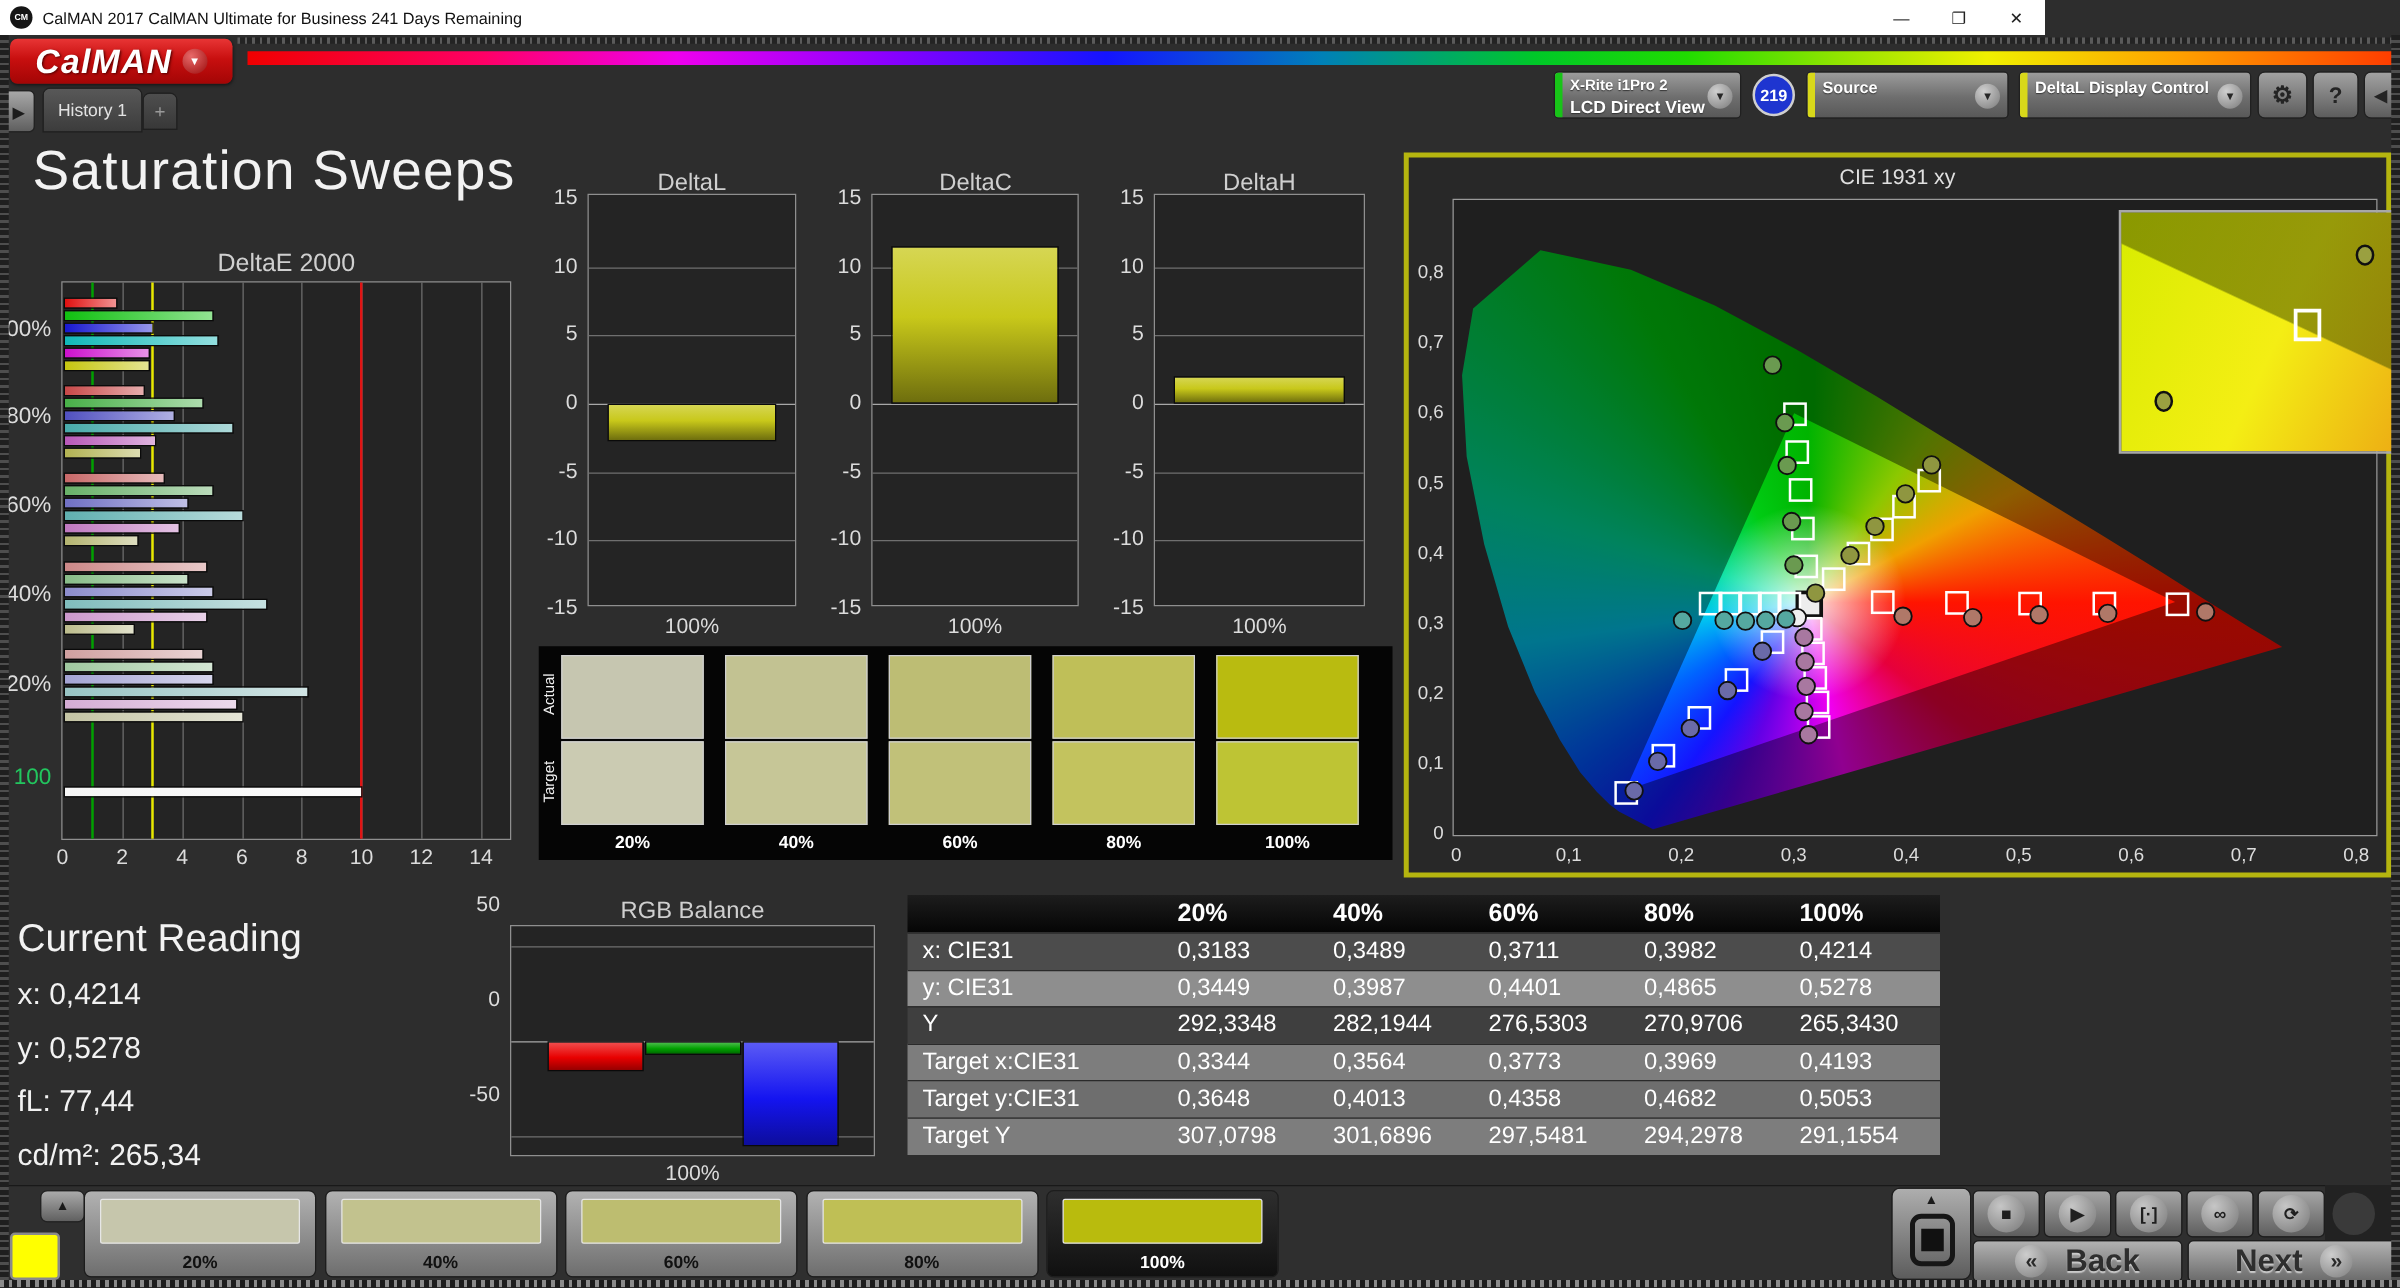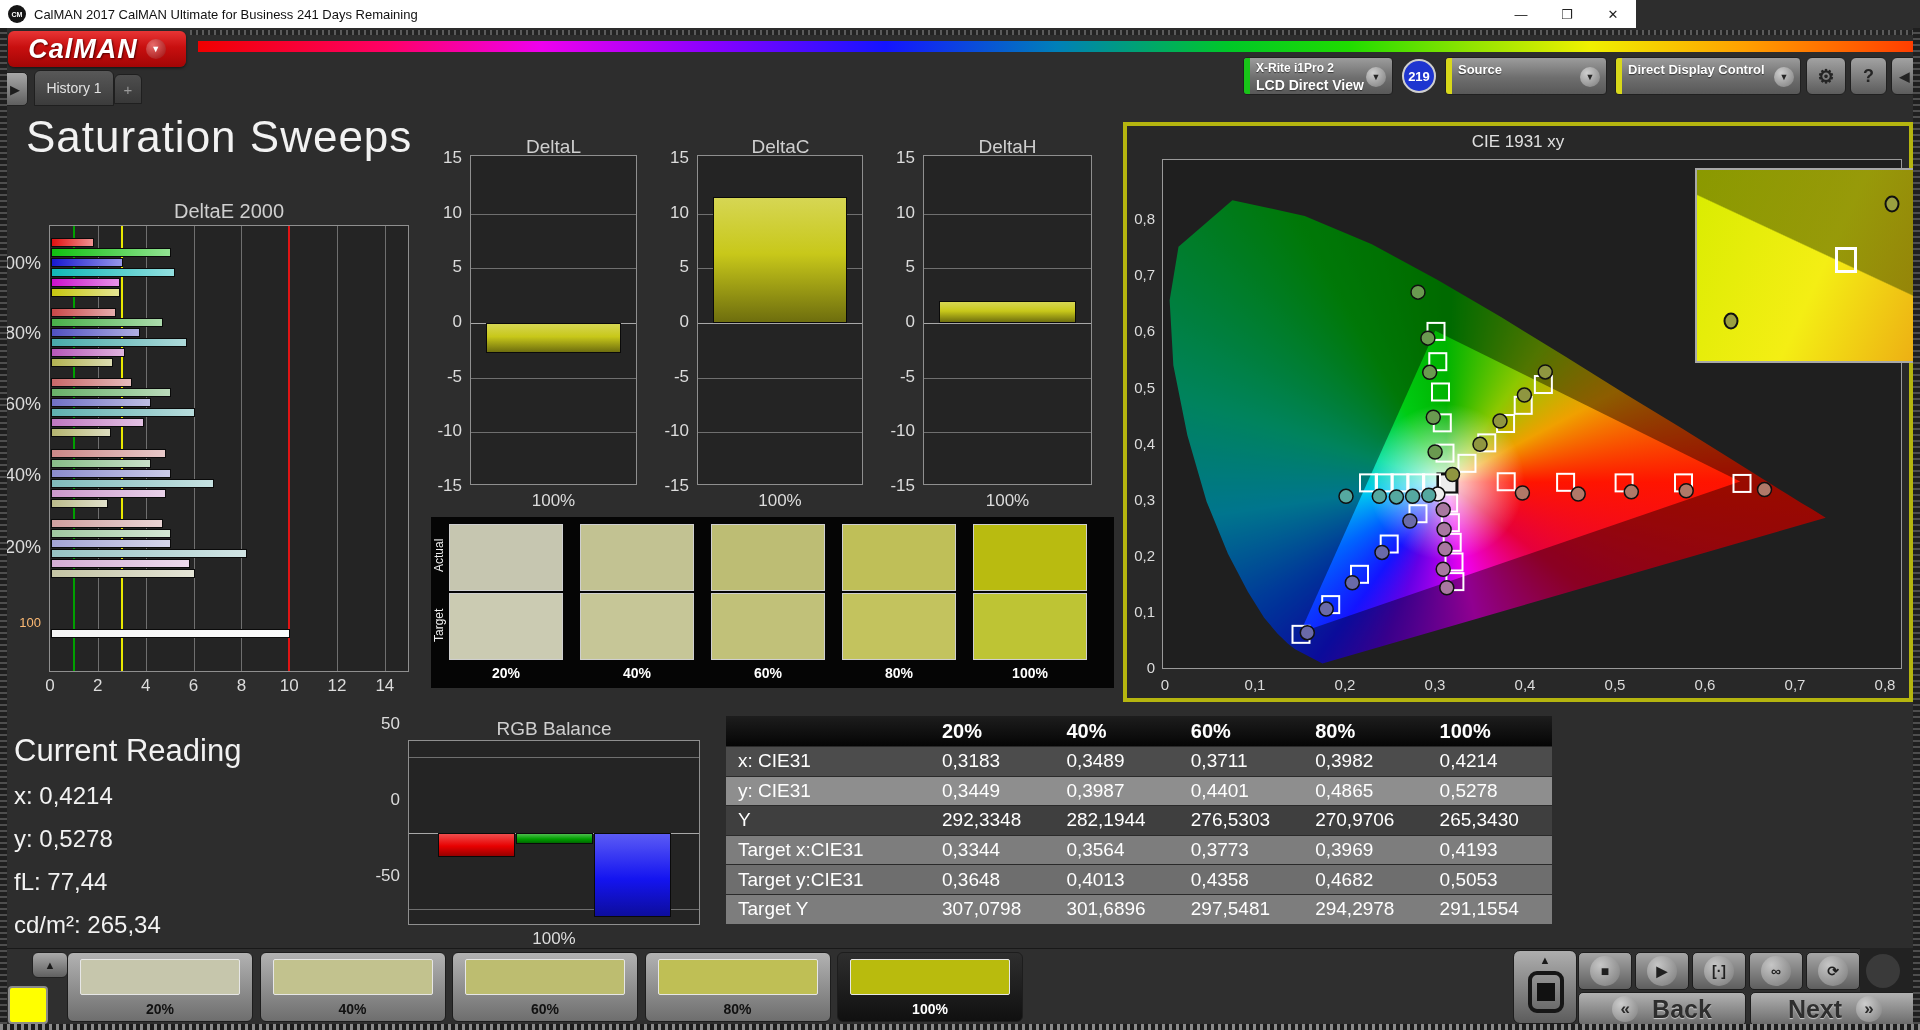--- a/index.html
+++ b/index.html
@@ -169,21 +169,21 @@
     <div class="drop-arrow">▼</div>
   </div>
   <div class="badge" style="left:1402px;">219</div>
   <div class="tool-box" style="left:1445px;width:162px;">
     <div class="status-strip" style="background:#d8d81a;"></div>
     <div class="tool-label">Source</div>
     <div class="drop-arrow">▼</div>
   </div>
   <div class="tool-box" style="left:1615px;width:186px;">
     <div class="status-strip" style="background:#d8d81a;"></div>
-    <div class="tool-label">Direct Display Control</div>
+    <div class="tool-label">DeltaL Display Control</div>
     <div class="drop-arrow">▼</div>
   </div>
   <div class="sq-btn" style="left:1806px;width:40px;font-size:19px;">
       <span>⚙</span>
     </div>
   <div class="sq-btn" style="left:1850px;width:37px;font-size:18px;">
       <span>?</span>
     </div>
   <div class="sq-btn" style="left:1891px;width:27px;font-size:13px;">
       <span>◀</span>
@@ -234,21 +234,21 @@
       <div class="hbar" style="top: 333px; width: 138.738px; background: linear-gradient(90deg, rgb(212, 172, 212), rgb(236, 218, 236));"></div>
       <div class="hbar" style="top: 343px; width: 143.522px; background: linear-gradient(90deg, rgb(196, 196, 164), rgb(228, 228, 214));"></div>
       <div class="hbar" style="top: 403px; width: 239.203px; background: linear-gradient(90deg, rgb(245, 245, 245), rgb(251, 251, 251));"></div>
     </div>
   <div id="deltae-yticks" style="position:absolute;left:0;top:225px;width:45px;height:447px;">
       <div style="position: absolute; right: 4px; top: 38px; transform: translateY(-50%); color: rgb(220, 220, 220); font-size: 18px;">100%</div>
       <div style="position: absolute; right: 4px; top: 108px; transform: translateY(-50%); color: rgb(220, 220, 220); font-size: 18px;">80%</div>
       <div style="position: absolute; right: 4px; top: 179px; transform: translateY(-50%); color: rgb(220, 220, 220); font-size: 18px;">60%</div>
       <div style="position: absolute; right: 4px; top: 250px; transform: translateY(-50%); color: rgb(220, 220, 220); font-size: 18px;">40%</div>
       <div style="position: absolute; right: 4px; top: 322px; transform: translateY(-50%); color: rgb(220, 220, 220); font-size: 18px;">20%</div>
-      <div style="position: absolute; right: 4px; top: 397px; transform: translateY(-50%); color: #fdba74; font-size: 13px;">100</div>
+      <div style="position: absolute; right: 4px; top: 397px; transform: translateY(-50%); color: #22c55e; font-size: 18px;">100</div>
     </div>
   <div id="deltae-xticks" style="position:absolute;left:49px;top:676px;width:360px;height:22px;">
       <div class="tick-lab" style="left: 1px; top: 0px;">0</div>
       <div class="tick-lab" style="left: 48.8405px; top: 0px;">2</div>
       <div class="tick-lab" style="left: 96.6811px; top: 0px;">4</div>
       <div class="tick-lab" style="left: 144.522px; top: 0px;">6</div>
       <div class="tick-lab" style="left: 192.362px; top: 0px;">8</div>
       <div class="tick-lab" style="left: 240.203px; top: 0px;">10</div>
       <div class="tick-lab" style="left: 288.043px; top: 0px;">12</div>
       <div class="tick-lab" style="left: 335.884px; top: 0px;">14</div>

